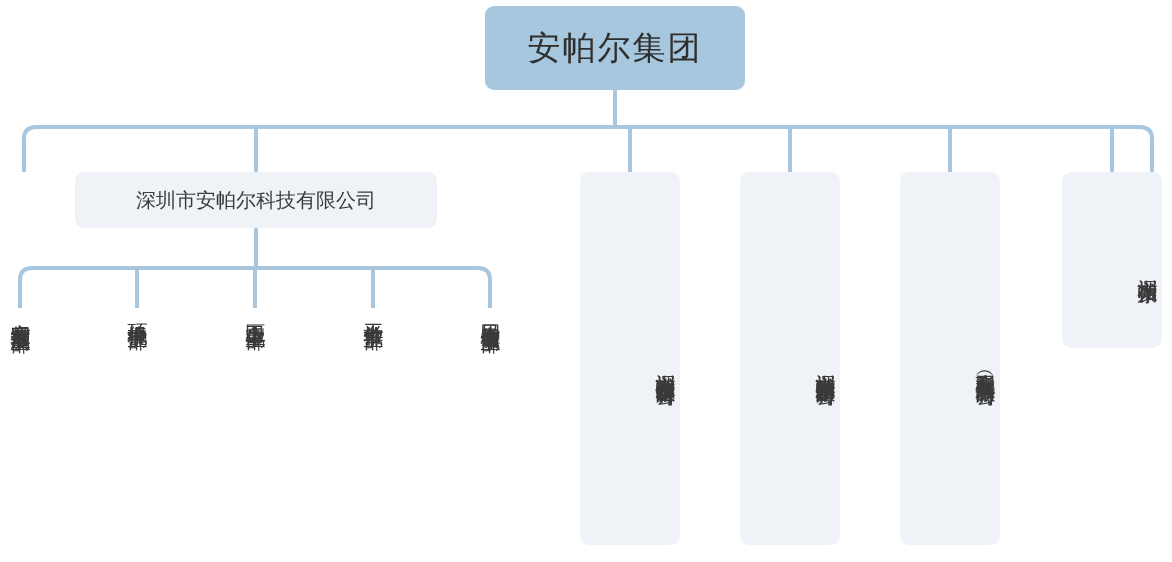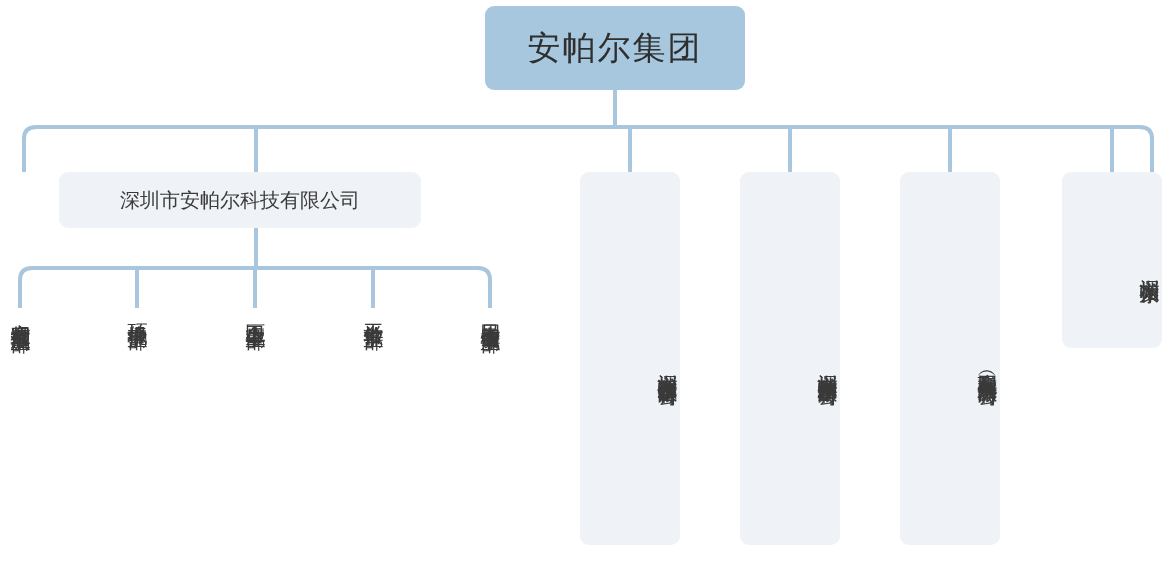--- a/index.html
+++ b/index.html
@@ -26,21 +26,20 @@
     height: 562px;
     pointer-events: none;
   }
   .node {
     position: absolute;
     box-sizing: border-box;
     display: flex;
     align-items: center;
     justify-content: center;
     border-radius: 9px;
-    font-family: Liberation Mono, monospace;
   }
   .node-root {
     background: #a6c7dd;
     color: #2f2f2f;
     font-size: 33px;
     letter-spacing: 2px;
     border-radius: 9px;
   }
   .node-box {
     background: #eff3f7;
@@ -90,21 +89,21 @@
 
       <path d="M20,308 L20,280 Q20,268 32,268 L478,268 Q490,268 490,280 L490,308"></path>
       <path d="M137,268 L137,308"></path>
       <path d="M255,268 L255,308"></path>
       <path d="M373,268 L373,308"></path>
     </g>
   </svg>
 
   <div class="node node-root" style="left:485px; top:6px; width:260px; height:84px;">安帕尔集团</div>
 
-  <div class="node node-box" style="left:59px; top:172px; width:362px; height:56px;">深圳市安帕尔科技有限公司</div>
+  <div class="node node-box" style="left:75px; top:172px; width:362px; height:56px;">深圳市安帕尔科技有限公司</div>
 
   <div class="node node-vert" style="left:580px; top:172px; width:100px; height:373px;">深圳市安帕尔仪器设备有限公司</div>
 
   <div class="node node-vert" style="left:740px; top:172px; width:100px; height:373px;">深圳市安帕尔精密加工有限公司</div>
 
   <div class="node node-vert" style="left:900px; top:172px; width:100px; height:373px;">众联工程服务（深圳）有限公司</div>
 
   <div class="node node-vert" style="left:1062px; top:172px; width:100px; height:176px;">深圳市安帕尔</div>
 
   <div class="node-plain" style="left:8px; top:308px;">安全与过程监测事业部</div>

